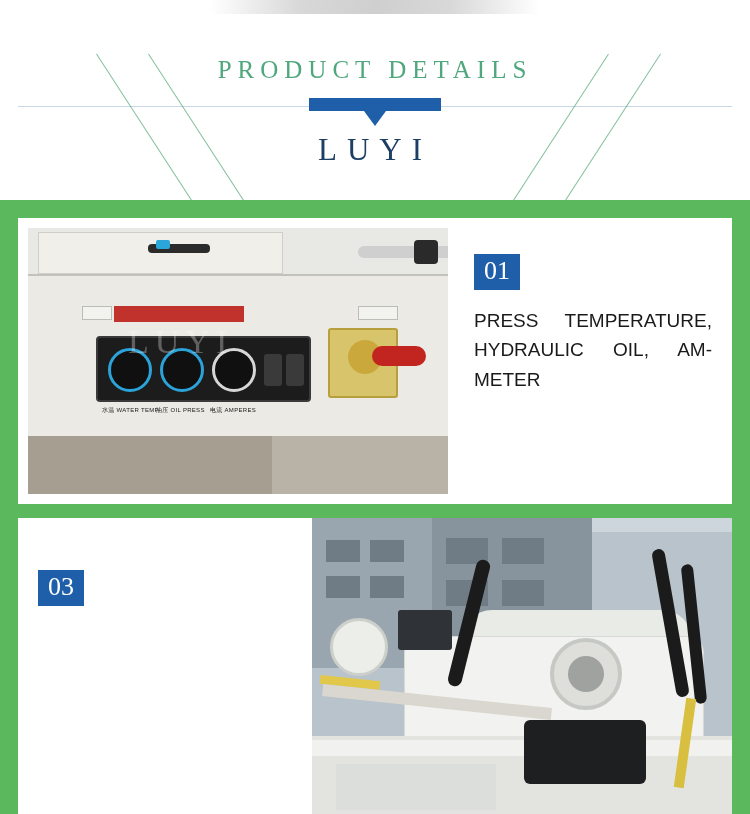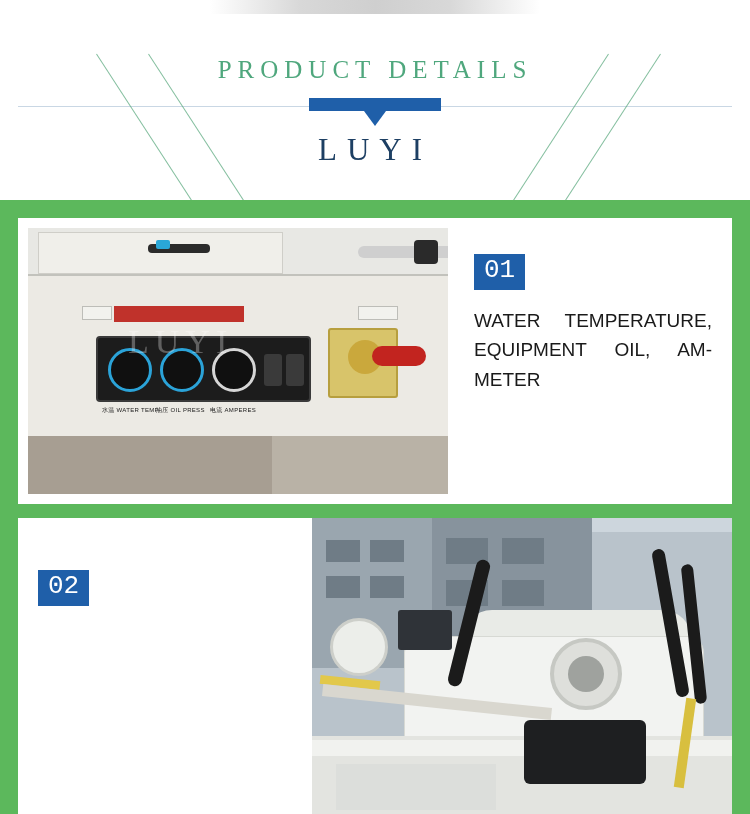--- a/index.html
+++ b/index.html
@@ -119,21 +119,21 @@
     flex: 1;
     padding: 36px 20px 20px 16px;
   }
   .text-col.left-pad { padding: 52px 16px 20px 20px; }
 
   .badge {
     display: inline-block;
     background: #1f5fa9;
     color: #ffffff;
     font-size: 26px;
-    font-family: Liberation Mono, monospace;
+    font-family: Liberation Serif, serif;
     padding: 2px 10px 4px 10px;
     line-height: 1.15;
     margin-bottom: 16px;
   }
   .desc {
     font-size: 19px;
     line-height: 1.55;
     color: #1a1a1a;
     text-align: justify;
     font-family: "Liberation Sans", sans-serif;
@@ -239,27 +239,27 @@
         <div class="brass"></div>
         <div class="brass-knob"></div>
         <div class="red-lever"></div>
         <div class="ground"></div>
         <div class="ground2"></div>
         <div class="wm">LUYI</div>
       </div>
     </div>
     <div class="text-col">
       <div class="badge">01</div>
-      <div class="desc">WATER TEMPERATURE, EQUIPMENT OIL, AM-METER</div>
+      <div class="desc">PRESS TEMPERATURE, HYDRAULIC OIL, AM-METER</div>
     </div>
   </div>
 
   <div class="panel panel-2">
     <div class="text-col left-pad">
-      <div class="badge">02</div>
+      <div class="badge">03</div>
     </div>
     <div class="photo right">
       <div class="p2">
         <div class="sky"></div>
         <div class="bld b1"></div>
         <div class="bld b2"></div>
         <div class="win" style="left:14px;top:22px;width:34px;height:22px;"></div>
         <div class="win" style="left:58px;top:22px;width:34px;height:22px;"></div>
         <div class="win" style="left:14px;top:58px;width:34px;height:22px;"></div>
         <div class="win" style="left:58px;top:58px;width:34px;height:22px;"></div>

